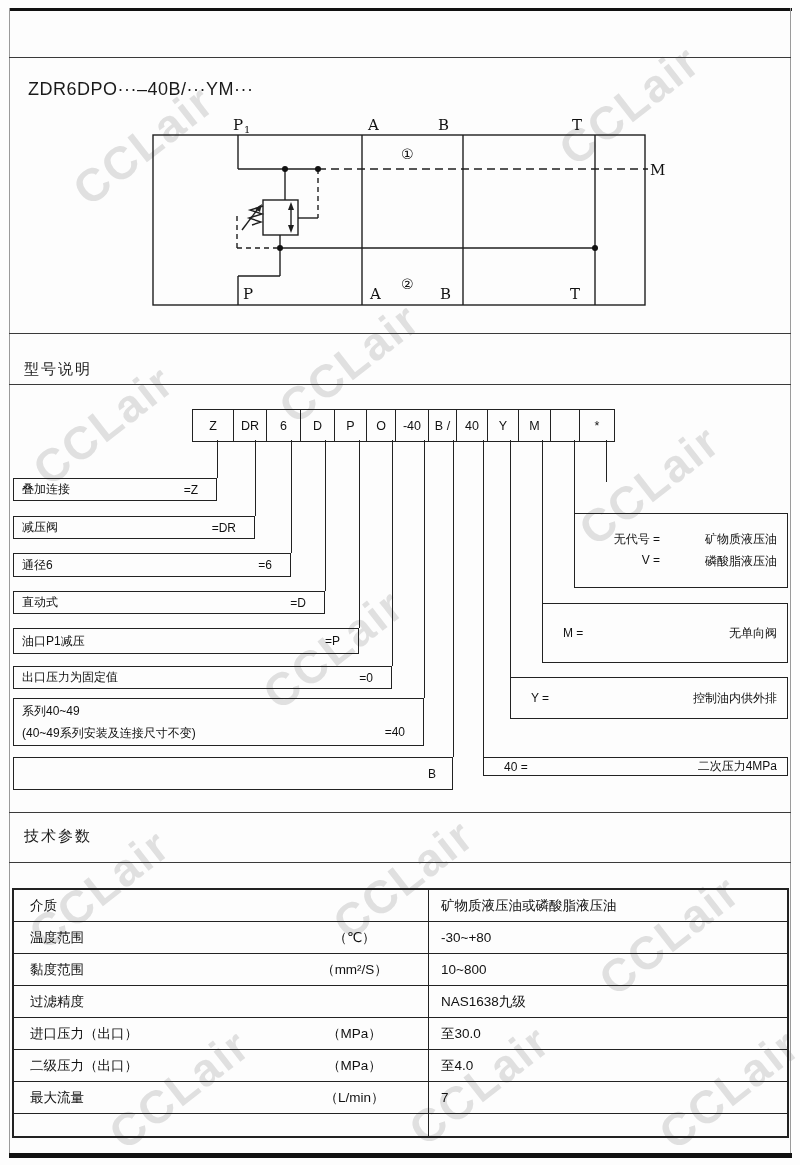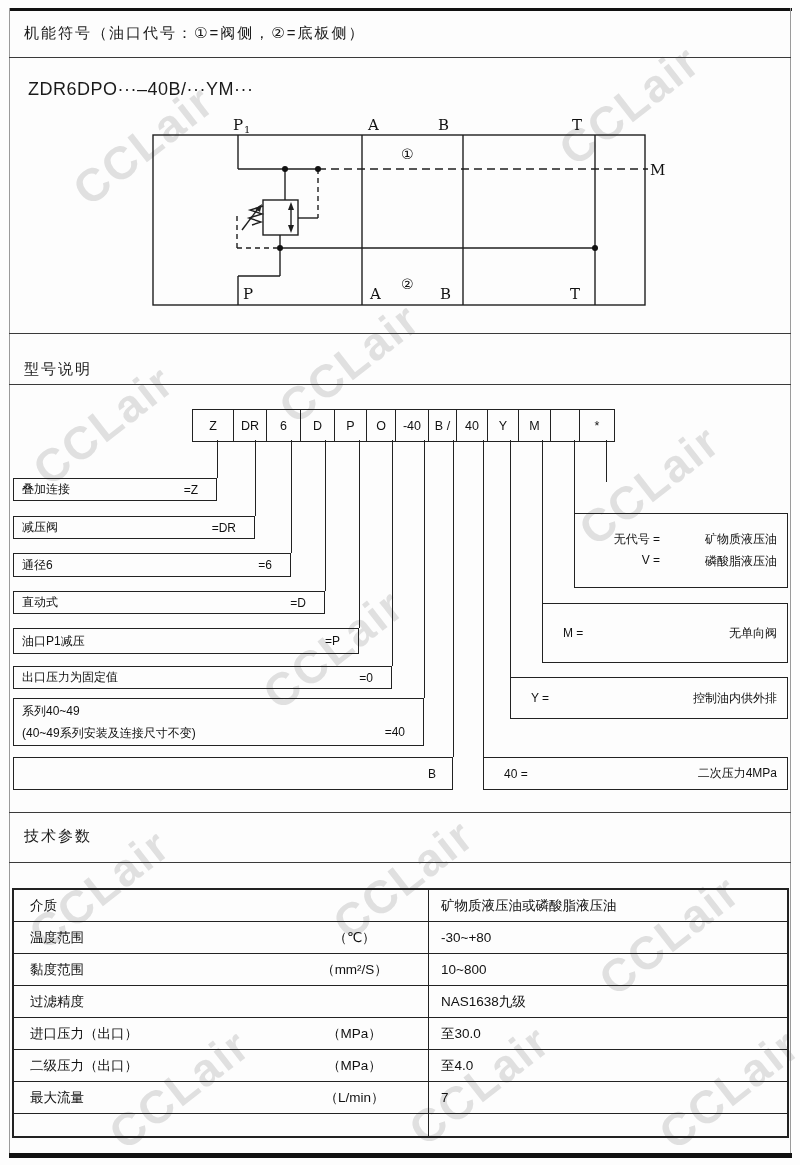--- a/index.html
+++ b/index.html
@@ -60,21 +60,20 @@
   <span class="wm" style="left:588px;top:908px">CCLair</span>
   <span class="wm" style="left:98px;top:1062px">CCLair</span>
   <span class="wm" style="left:398px;top:1058px">CCLair</span>
   <span class="wm" style="left:648px;top:1062px">CCLair</span>
 
   <div class="bar" style="top:8px;height:3px"></div>
   <div class="vborder" style="left:9px"></div>
   <div class="vborder" style="left:790px"></div>
   <div class="bar" style="top:1153px;height:5px"></div>
 
-  <div class="sec-title" style="top:24px">机能符号（油口代号：①=阀侧，②=底板侧）</div>
   <div class="hline" style="top:57px"></div>
   <div class="subtitle">ZDR6DPO···–40B/···YM···</div>
 
   <svg class="diagram" width="800" height="340" viewBox="0 0 800 340">
     <rect x="153" y="135" width="492" height="170"></rect>
     <line x1="362" y1="135" x2="362" y2="305"></line>
     <line x1="463" y1="135" x2="463" y2="305"></line>
     <line x1="595" y1="135" x2="595" y2="305"></line>
     <line x1="238" y1="135" x2="238" y2="169"></line>
     <line x1="238" y1="169" x2="318" y2="169"></line>
@@ -197,21 +196,21 @@
     </div>
   </div>
   <div class="rbox" style="left:542px;top:603px;width:246px;height:60px">
     <span class="rcode">M =</span>
     <span class="rlabel">无单向阀</span>
   </div>
   <div class="rbox" style="left:510px;top:677px;width:278px;height:42px">
     <span class="rcode">Y =</span>
     <span class="rlabel">控制油内供外排</span>
   </div>
-  <div class="rbox" style="left:483px;top:757px;width:305px;height:33px">
+  <div class="rbox" style="left:483px;top:757px;width:305px;height:19px">
     <span class="rcode">40 =</span>
     <span class="rlabel">二次压力4MPa</span>
   </div>
 
   <div class="hline" style="top:812px"></div>
   <div class="sec-title" style="top:827px">技术参数</div>
   <div class="hline" style="top:862px"></div>
 
   <table class="tech-table">
     <tbody>

